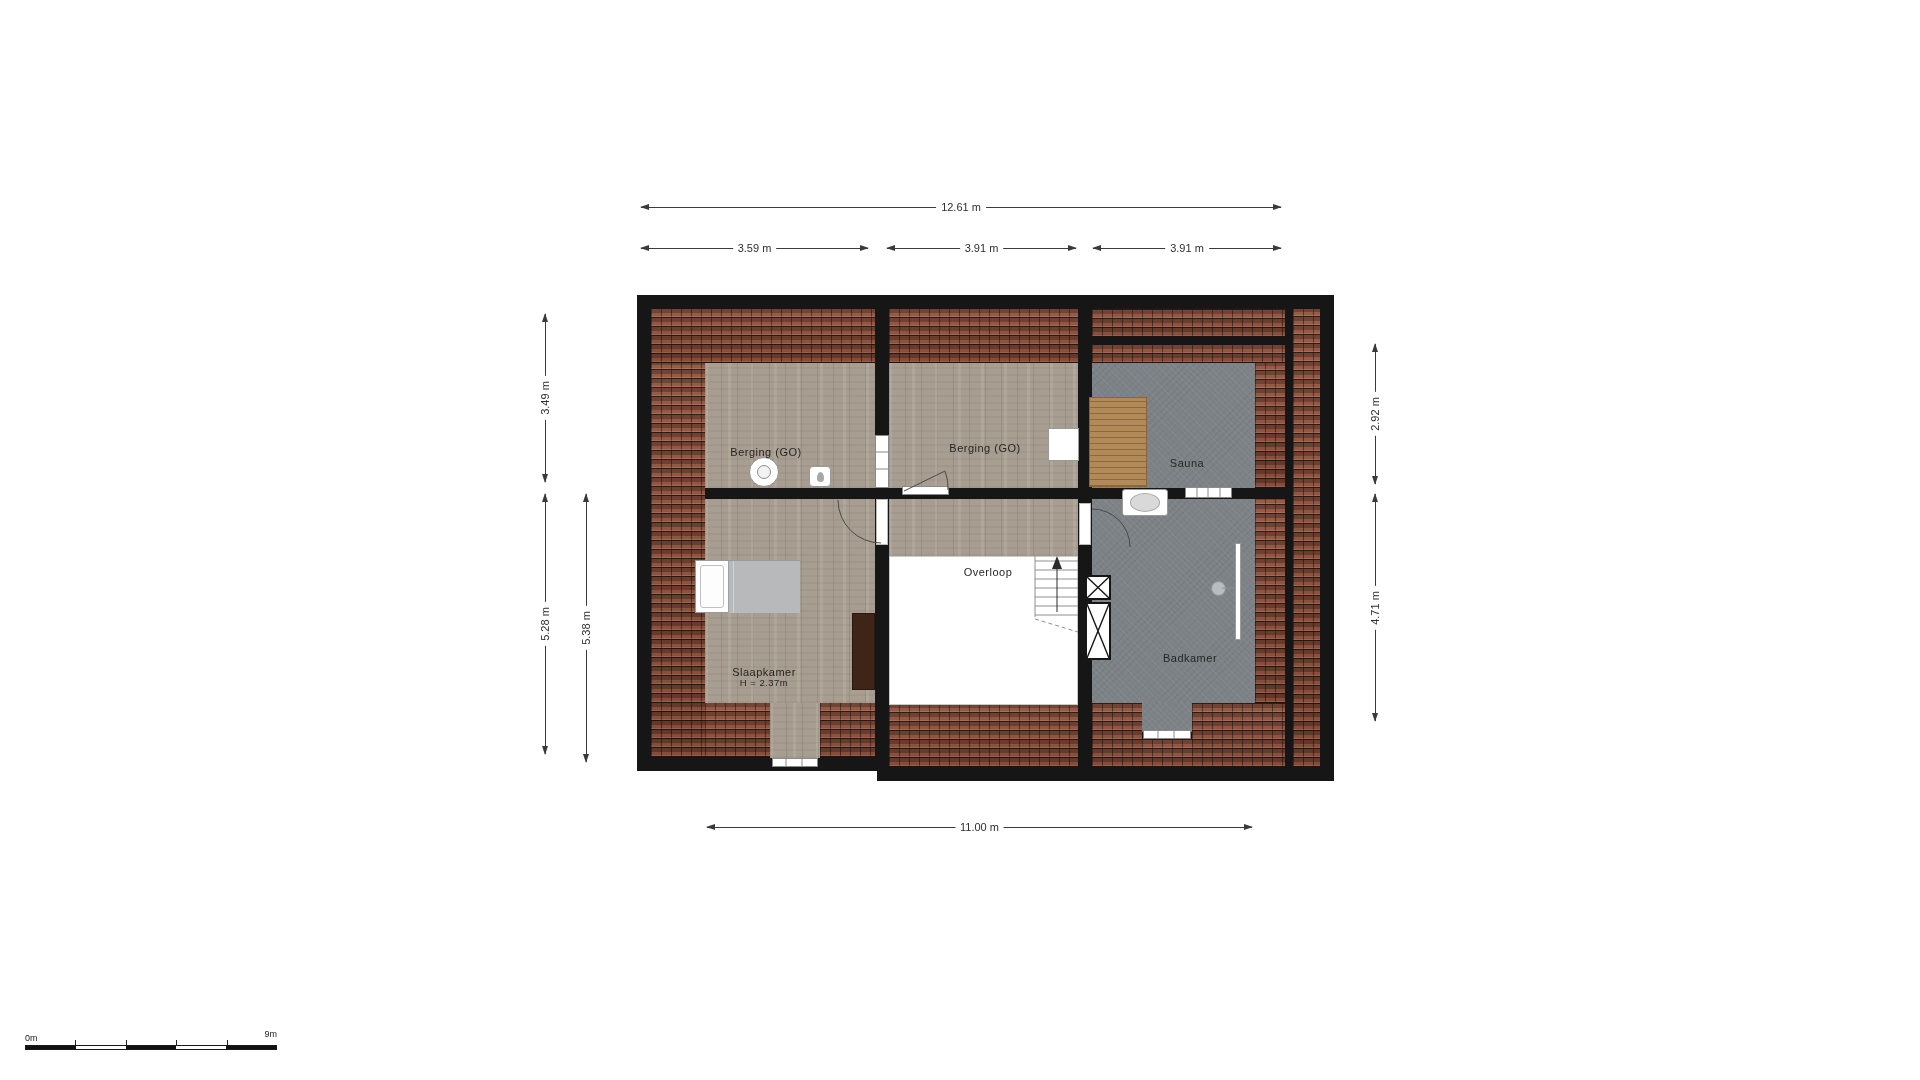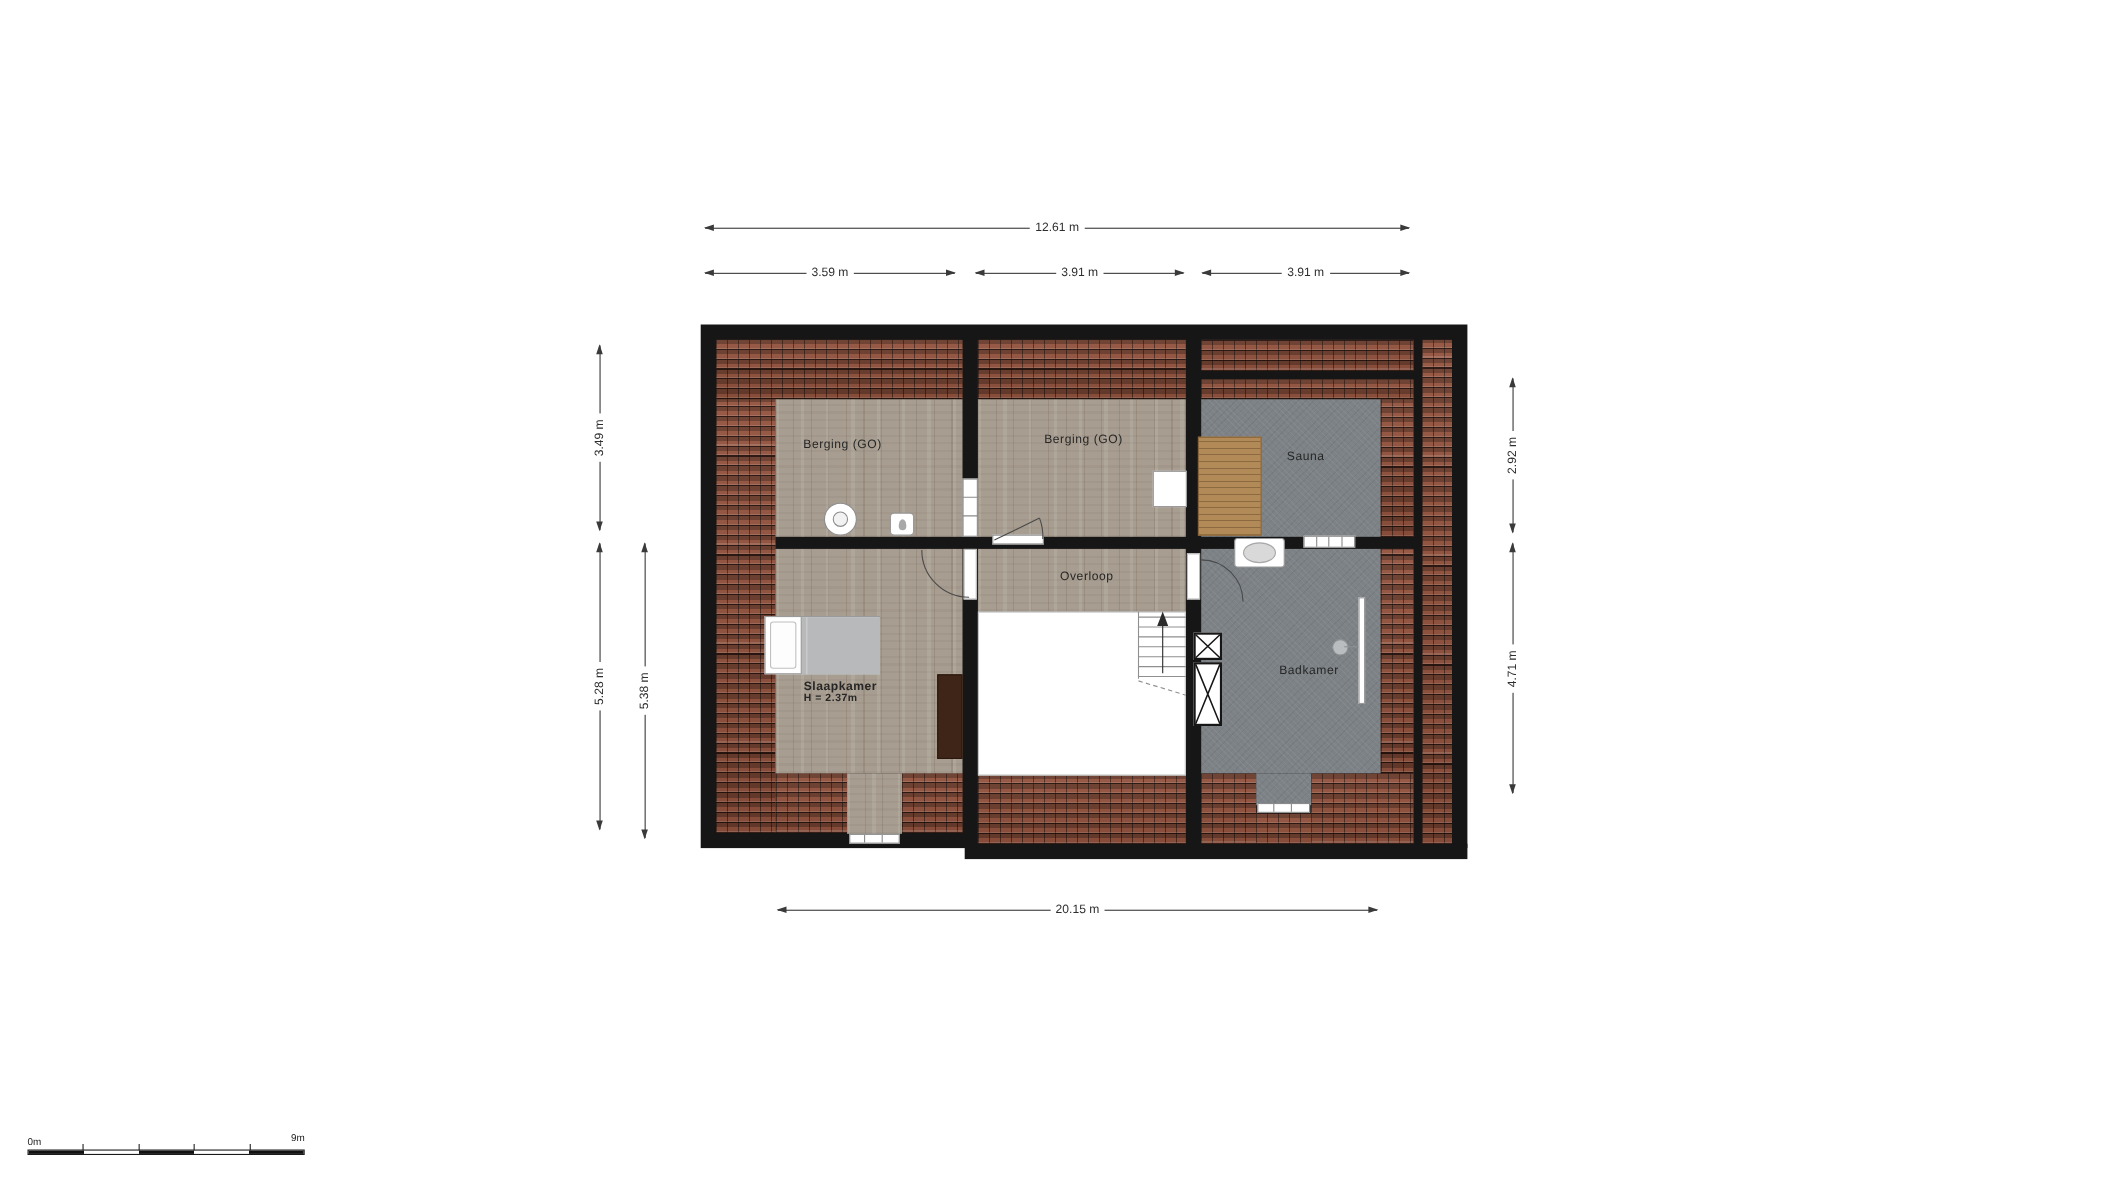--- a/index.html
+++ b/index.html
@@ -18,21 +18,21 @@
       repeating-linear-gradient(90deg, rgba(255,255,255,.10) 0 3px, rgba(0,0,0,0) 3px 23px),
       repeating-linear-gradient(0deg, rgba(90,75,60,.07) 0 2px, rgba(0,0,0,0) 2px 7px);}
   .concrete{background-color:#7d8286;
     background-image:
       repeating-linear-gradient(45deg, rgba(255,255,255,.05) 0 1px, rgba(0,0,0,0) 1px 4px),
       repeating-linear-gradient(-45deg, rgba(0,0,0,.05) 0 1px, rgba(0,0,0,0) 1px 5px);}
   .bench{background-color:#b28a58;border:1px solid #8a6336;
     background-image:repeating-linear-gradient(0deg, rgba(70,45,20,.35) 0 1px, rgba(0,0,0,0) 1px 6px);}
   .whitebox{background:#fff;border:1px solid #8a8a8a;}
   .roomlabel{position:absolute;transform:translate(-50%,-50%);font-size:11px;letter-spacing:.5px;
-    color:#262626;white-space:nowrap;text-align:left;}
+    color:#262626;white-space:nowrap;text-align:center;margin-top:48px;}
   .dimh,.dimv{position:absolute;}
   .dimh{height:14px;}
   .dimh .line{position:absolute;left:1px;right:1px;top:7px;height:1px;background:#3a3a3a;}
   .dimh .ah-l{position:absolute;left:0;top:4px;width:0;height:0;
     border-top:3.5px solid transparent;border-bottom:3.5px solid transparent;border-right:9px solid #3a3a3a;}
   .dimh .ah-r{position:absolute;right:0;top:4px;width:0;height:0;
     border-top:3.5px solid transparent;border-bottom:3.5px solid transparent;border-left:9px solid #3a3a3a;}
   .dimv{width:14px;}
   .dimv .line{position:absolute;top:1px;bottom:1px;left:7px;width:1px;background:#3a3a3a;}
   .dimv .ah-t{position:absolute;top:0;left:4px;width:0;height:0;
@@ -140,21 +140,21 @@
       <path d="M 1197 488 V 497 M 1208 488 V 497 M 1220 488 V 497"></path>
       <path d="M 786 759 V 766 M 802 759 V 766"></path>
       <path d="M 1158 731 V 738 M 1174 731 V 738"></path>
     </g>
   </svg>
 
   <div class="roomlabel" style="left:766px;top:404px;">Berging (GO)</div>
   <div class="roomlabel" style="left:985px;top:400px;">Berging (GO)</div>
   <div class="roomlabel" style="left:1187px;top:415px;">Sauna</div>
   <div class="roomlabel" style="left:988px;top:524px;">Overloop</div>
-  <div class="roomlabel" style="left:764px;top:629px;font-weight:bold;">
+  <div class="roomlabel" style="left:764px;top:629px;">
     <span style="display:block;">Slaapkamer</span>
     <span style="display:block;font-size:9.5px;margin-top:-1px;">H = 2.37m</span>
   </div>
   <div class="roomlabel" style="left:1190px;top:610px;">Badkamer</div>
 
   <div class="dimh" style="left:640px;top:200px;width:642px;">
     <div class="line"></div>
     <div class="ah-l"></div>
     <div class="ah-r"></div>
     <span class="dimlbl">12.61 m</span>
@@ -174,21 +174,21 @@
   <div class="dimh" style="left:1092px;top:241px;width:190px;">
     <div class="line"></div>
     <div class="ah-l"></div>
     <div class="ah-r"></div>
     <span class="dimlbl">3.91 m</span>
   </div>
   <div class="dimh" style="left:706px;top:820px;width:547px;">
     <div class="line"></div>
     <div class="ah-l"></div>
     <div class="ah-r"></div>
-    <span class="dimlbl">20.15 m</span>
+    <span class="dimlbl">11.00 m</span>
   </div>
   <div class="dimv" style="left:538px;top:313px;height:170px;">
     <div class="line"></div>
     <div class="ah-t"></div>
     <div class="ah-b"></div>
     <span class="dimlbl">3.49 m</span>
   </div>
   <div class="dimv" style="left:538px;top:493px;height:262px;">
     <div class="line"></div>
     <div class="ah-t"></div>

